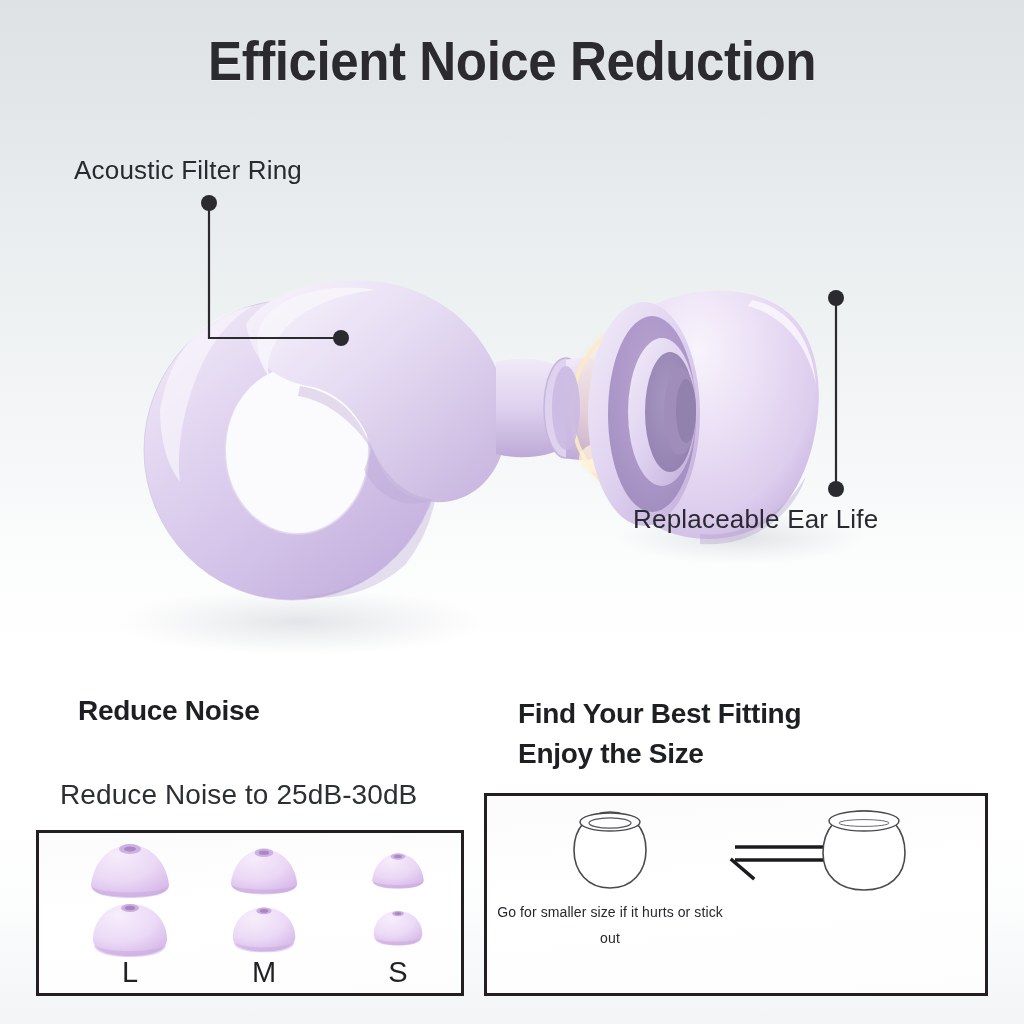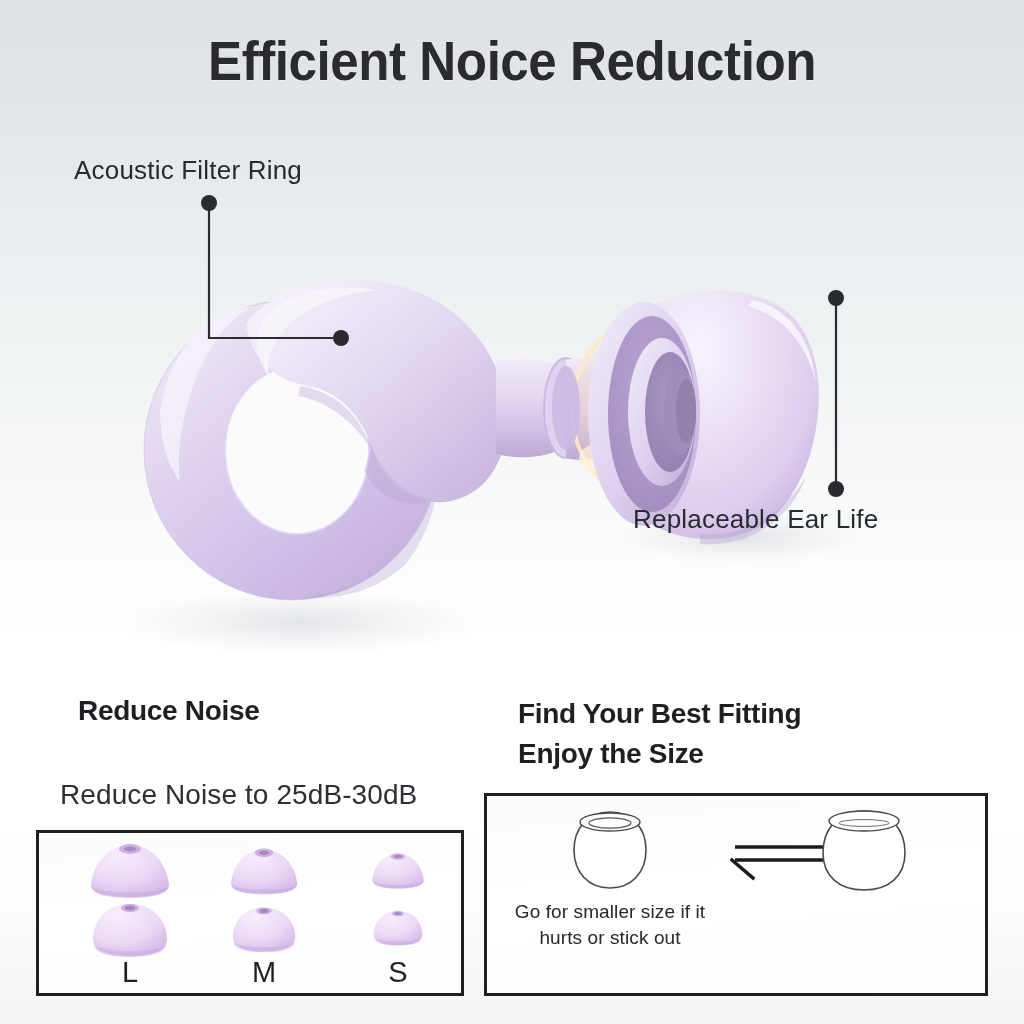--- a/index.html
+++ b/index.html
@@ -137,21 +137,21 @@
   
   .fit-half {
     position: absolute;
     top: 8px;
     width: 230px;
     text-align: center;
   }
   #fit-left  { left: 8px; }
   #fit-right { left: 262px; }
   .fit-caption {
-    font-size: 19px;
+    font-size: 14px;
     line-height: 26px;
     color: #26282c;
     letter-spacing: 0.1px;
     font-family: "Liberation Sans", sans-serif;
   }
   .fit-drawing { height: 95px; }
   #arrow-wrap {
     position: absolute;
     left: 228px;
     top: 24px;

